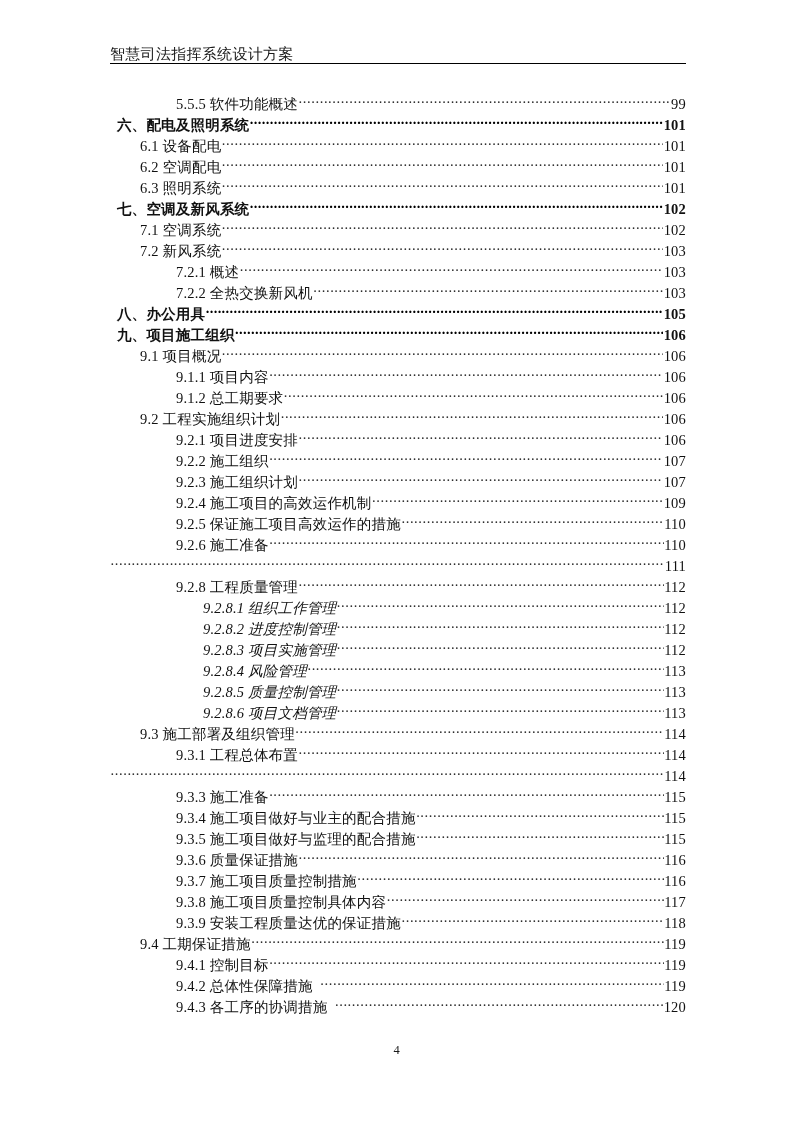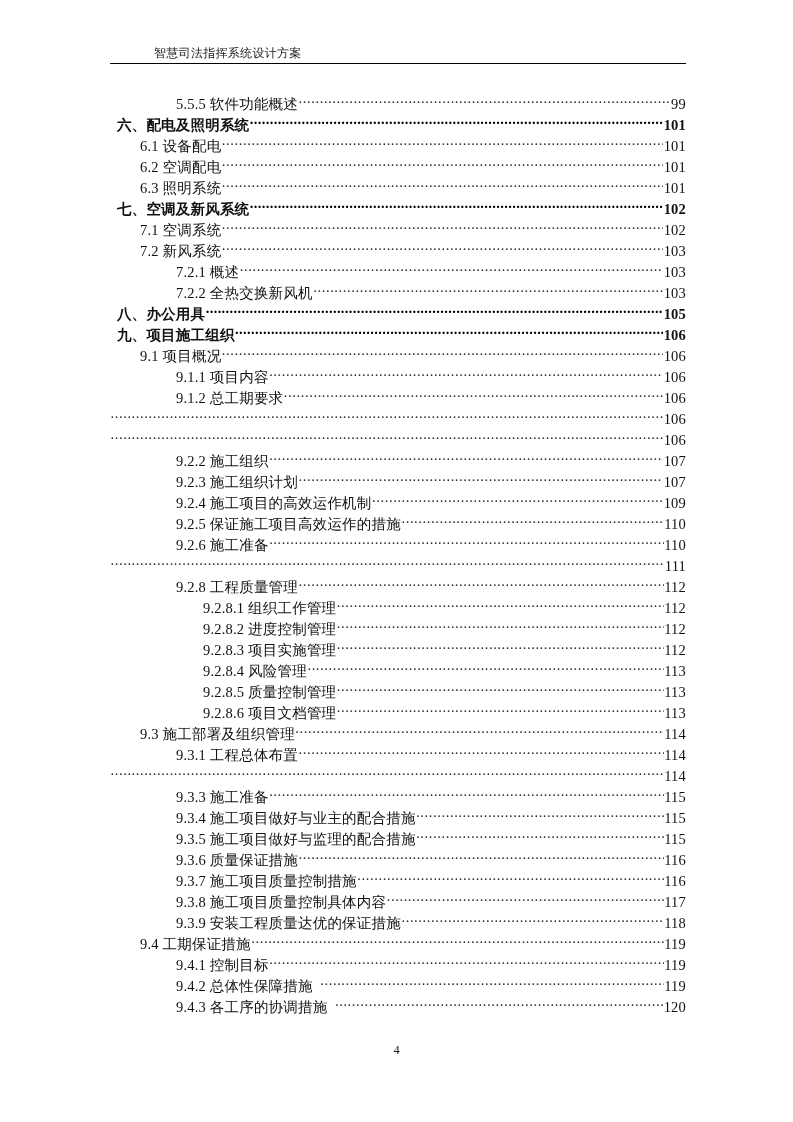--- a/index.html
+++ b/index.html
@@ -27,26 +27,25 @@
 
   
   .header {
     position: absolute;
     left: 110px;
     top: 46px;
     width: 576px;
   }
   .header-title {
     font-family: Liberation Sans, sans-serif;
-    font-size: 12px;
+    font-size: 15px;
     line-height: 15px;
     letter-spacing: 0.3px;
     color: #1a1a1a;
     white-space: nowrap;
-    margin-left: 44px;
   }
   .header-rule {
     margin-top: 2px;
     border-bottom: 1.3px solid #000000;
     width: 576px;
   }
 
   
   .toc {
     position: absolute;
@@ -94,21 +93,21 @@
 
   .toc-page {
     flex: 0 0 auto;
     letter-spacing: 0.2px;
   }
 
   
   .lvl-1 .toc-label { padding-left: 7px; }
   .lvl-2 .toc-label { padding-left: 30px; }
   .lvl-3 .toc-label { padding-left: 66px; }
-  .lvl-4 .toc-label { padding-left: 93px; }
+  .lvl-4 .toc-label { padding-left: 93px; font-style: italic; }
 
   
   .toc-row.bold {
     font-weight: bold;
   }
   .toc-row.bold .toc-dots::after {
     font-weight: bold;
     color: #000000;
     letter-spacing: 0.35px;
   }
@@ -212,24 +211,26 @@
         <span class="toc-label">9.1.1 项目内容</span>
         <span class="toc-dots"></span>
         <span class="toc-page">106</span>
       </div>
       <div class="toc-row lvl-3">
         <span class="toc-label">9.1.2 总工期要求</span>
         <span class="toc-dots"></span>
         <span class="toc-page">106</span>
       </div>
       <div class="toc-row lvl-2">
-        <span class="toc-dots"></span>
-        <span class="toc-page">106</span>
-      </div>
-      <div class="toc-row lvl-3">
+        <span class="toc-label">9.2 工程实施组织计划</span>
+        <span class="toc-dots"></span>
+        <span class="toc-page">106</span>
+      </div>
+      <div class="toc-row lvl-3">
+        <span class="toc-label">9.2.1 项目进度安排</span>
         <span class="toc-dots"></span>
         <span class="toc-page">106</span>
       </div>
       <div class="toc-row lvl-3">
         <span class="toc-label">9.2.2 施工组织</span>
         <span class="toc-dots"></span>
         <span class="toc-page">107</span>
       </div>
       <div class="toc-row lvl-3">
         <span class="toc-label">9.2.3 施工组织计划</span>

